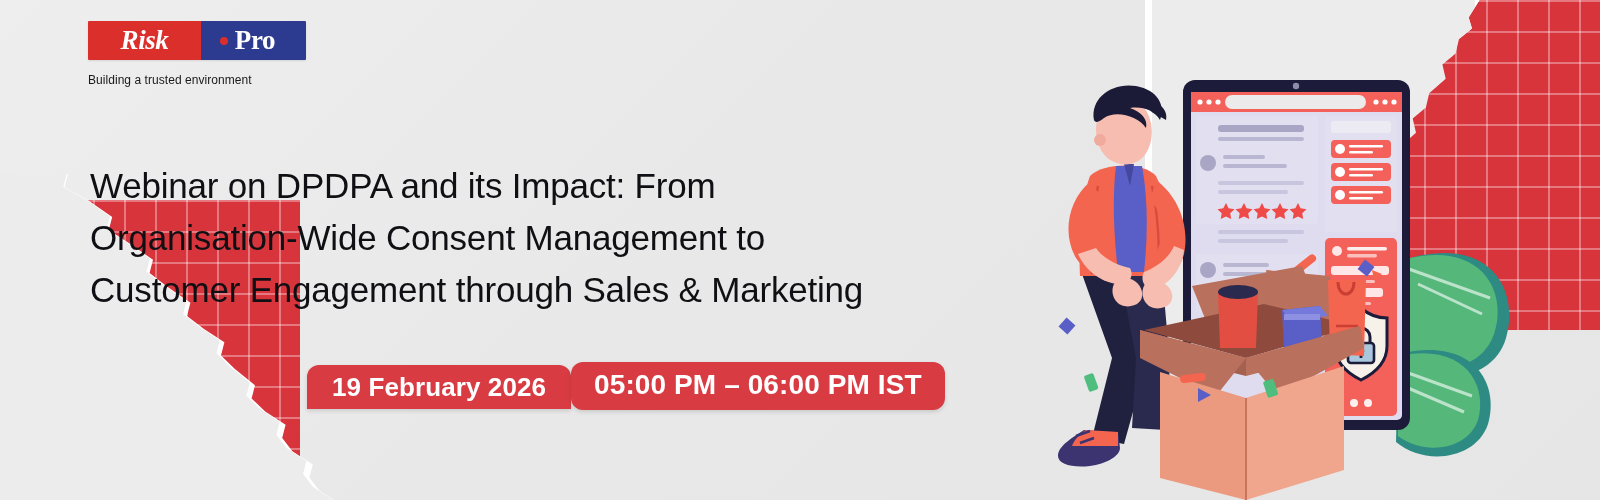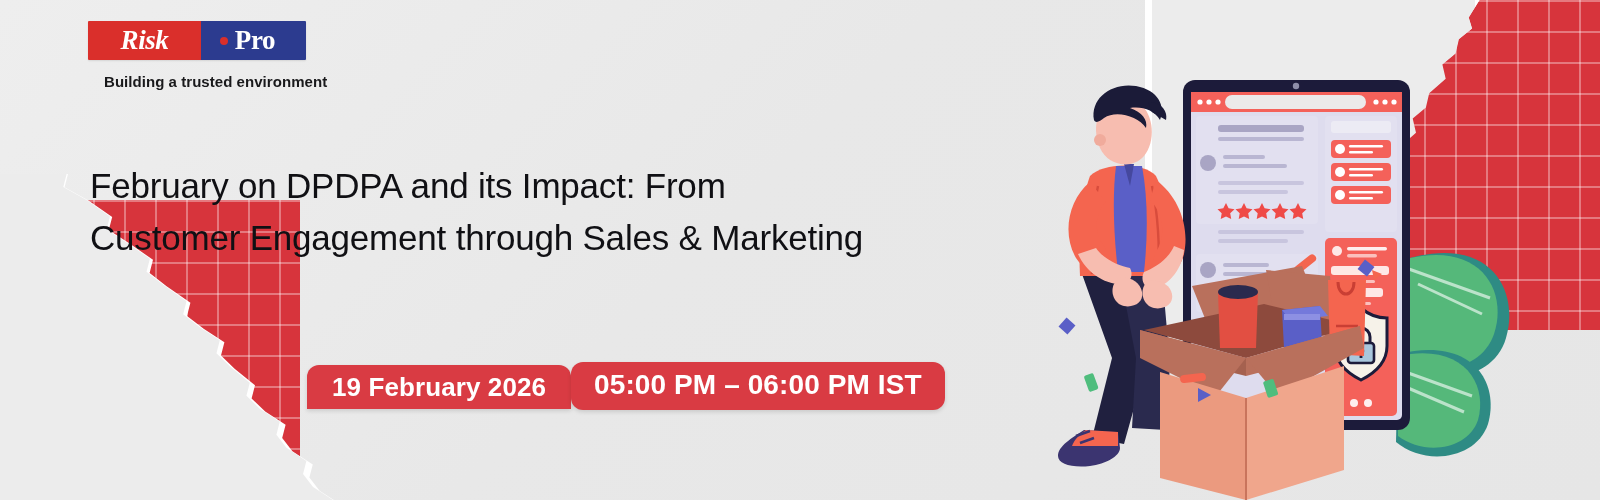--- a/index.html
+++ b/index.html
@@ -107,22 +107,22 @@
     padding-right:12px;
   }
   .logo-word {
     color:#ffffff;
     font-family:"Liberation Serif", serif;
     font-weight:700; font-size:27px; line-height:1;
     letter-spacing:-.4px;
   }
   #logo-dot { width:8px; height:8px; border-radius:50%; background:#da2f2b; flex:0 0 auto; }
   #logo-tagline {
-    margin-top:13px; margin-left:16px;
-    font-size:15px; color:#19191b; font-weight:700; letter-spacing:.05px;
+    margin-top:13px; margin-left:0;
+    font-size:12px; color:#19191b; font-weight:400; letter-spacing:.05px;
   }
 
   
   #headline {
     position:absolute; left:90px; top:160px; width:980px;
     font-size:35px; line-height:52px; color:#101014;
     font-weight:400; letter-spacing:-.2px;
   }
   #headline div { white-space:nowrap; }
 
@@ -169,21 +169,22 @@
       </div>
       <div id="logo-pro-half">
         <span id="logo-dot"></span>
         <span class="logo-word">Pro</span>
       </div>
     </div>
     <div id="logo-tagline">Building a trusted environment</div>
   </div>
 
   <div id="headline">
-    <div>February on DPDPA and its Impact: From</div>
+    <div>Webinar on DPDPA and its Impact: From</div>
+    <div>Organisation-Wide Consent Management to</div>
     <div>Customer Engagement through Sales &amp; Marketing</div>
   </div>
 
   <div id="badge-stack">
     <div class="badge" id="badge-date">19 February 2026</div>
     <div class="badge" id="badge-time">05:00 PM – 06:00 PM IST</div>
   </div>
 
   <div id="illustration">
     <svg width="580" height="442" viewBox="0 0 580 442" xmlns="http://www.w3.org/2000/svg">

